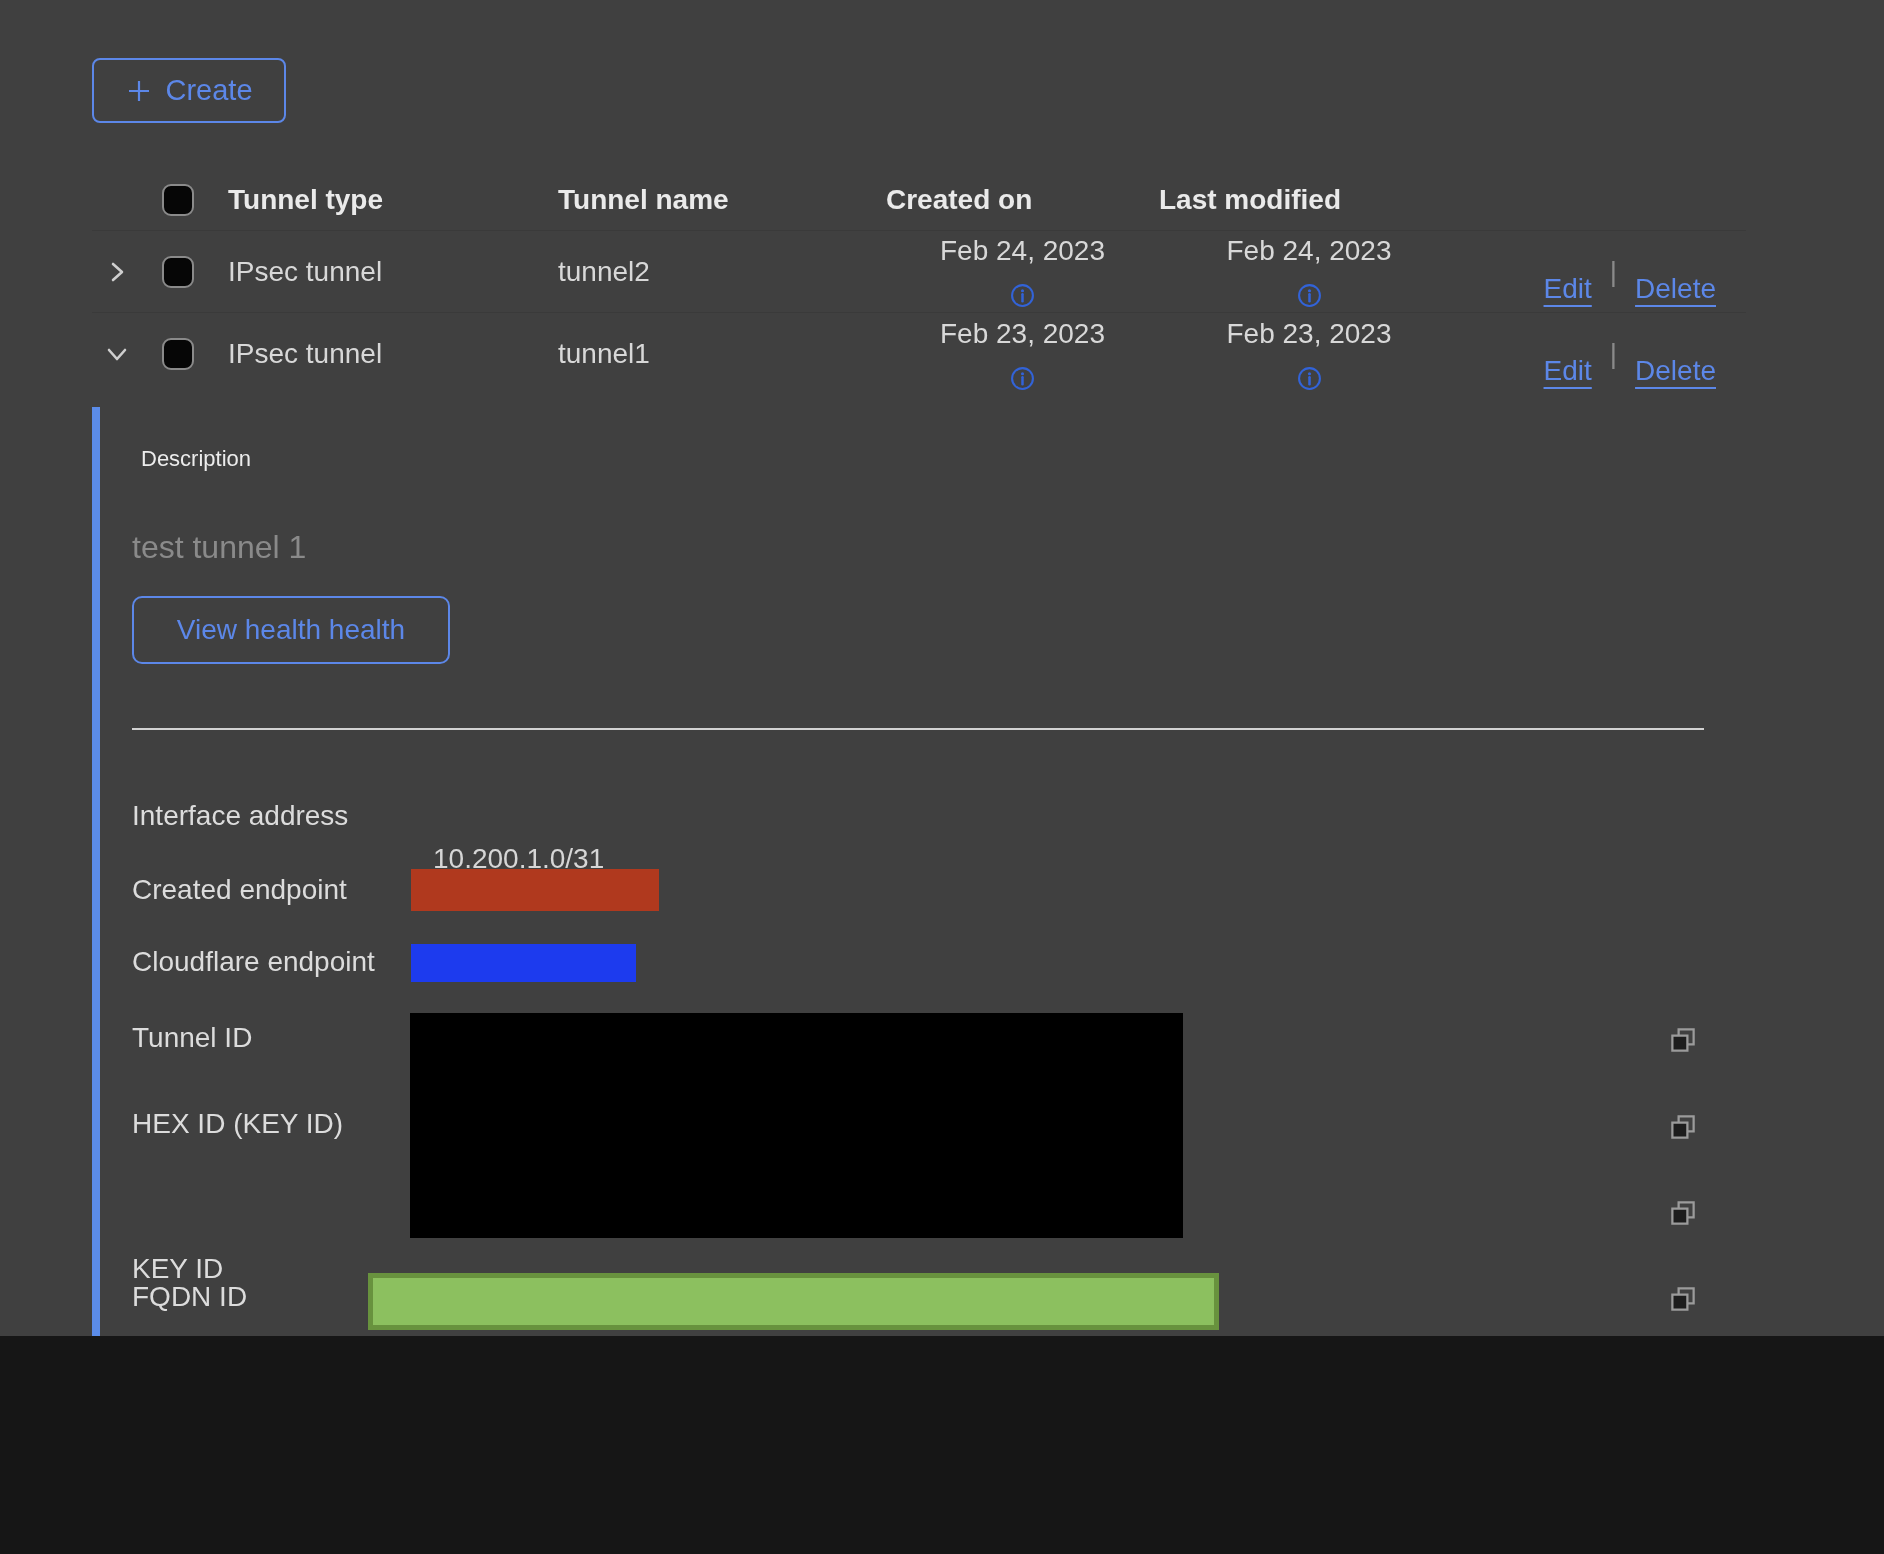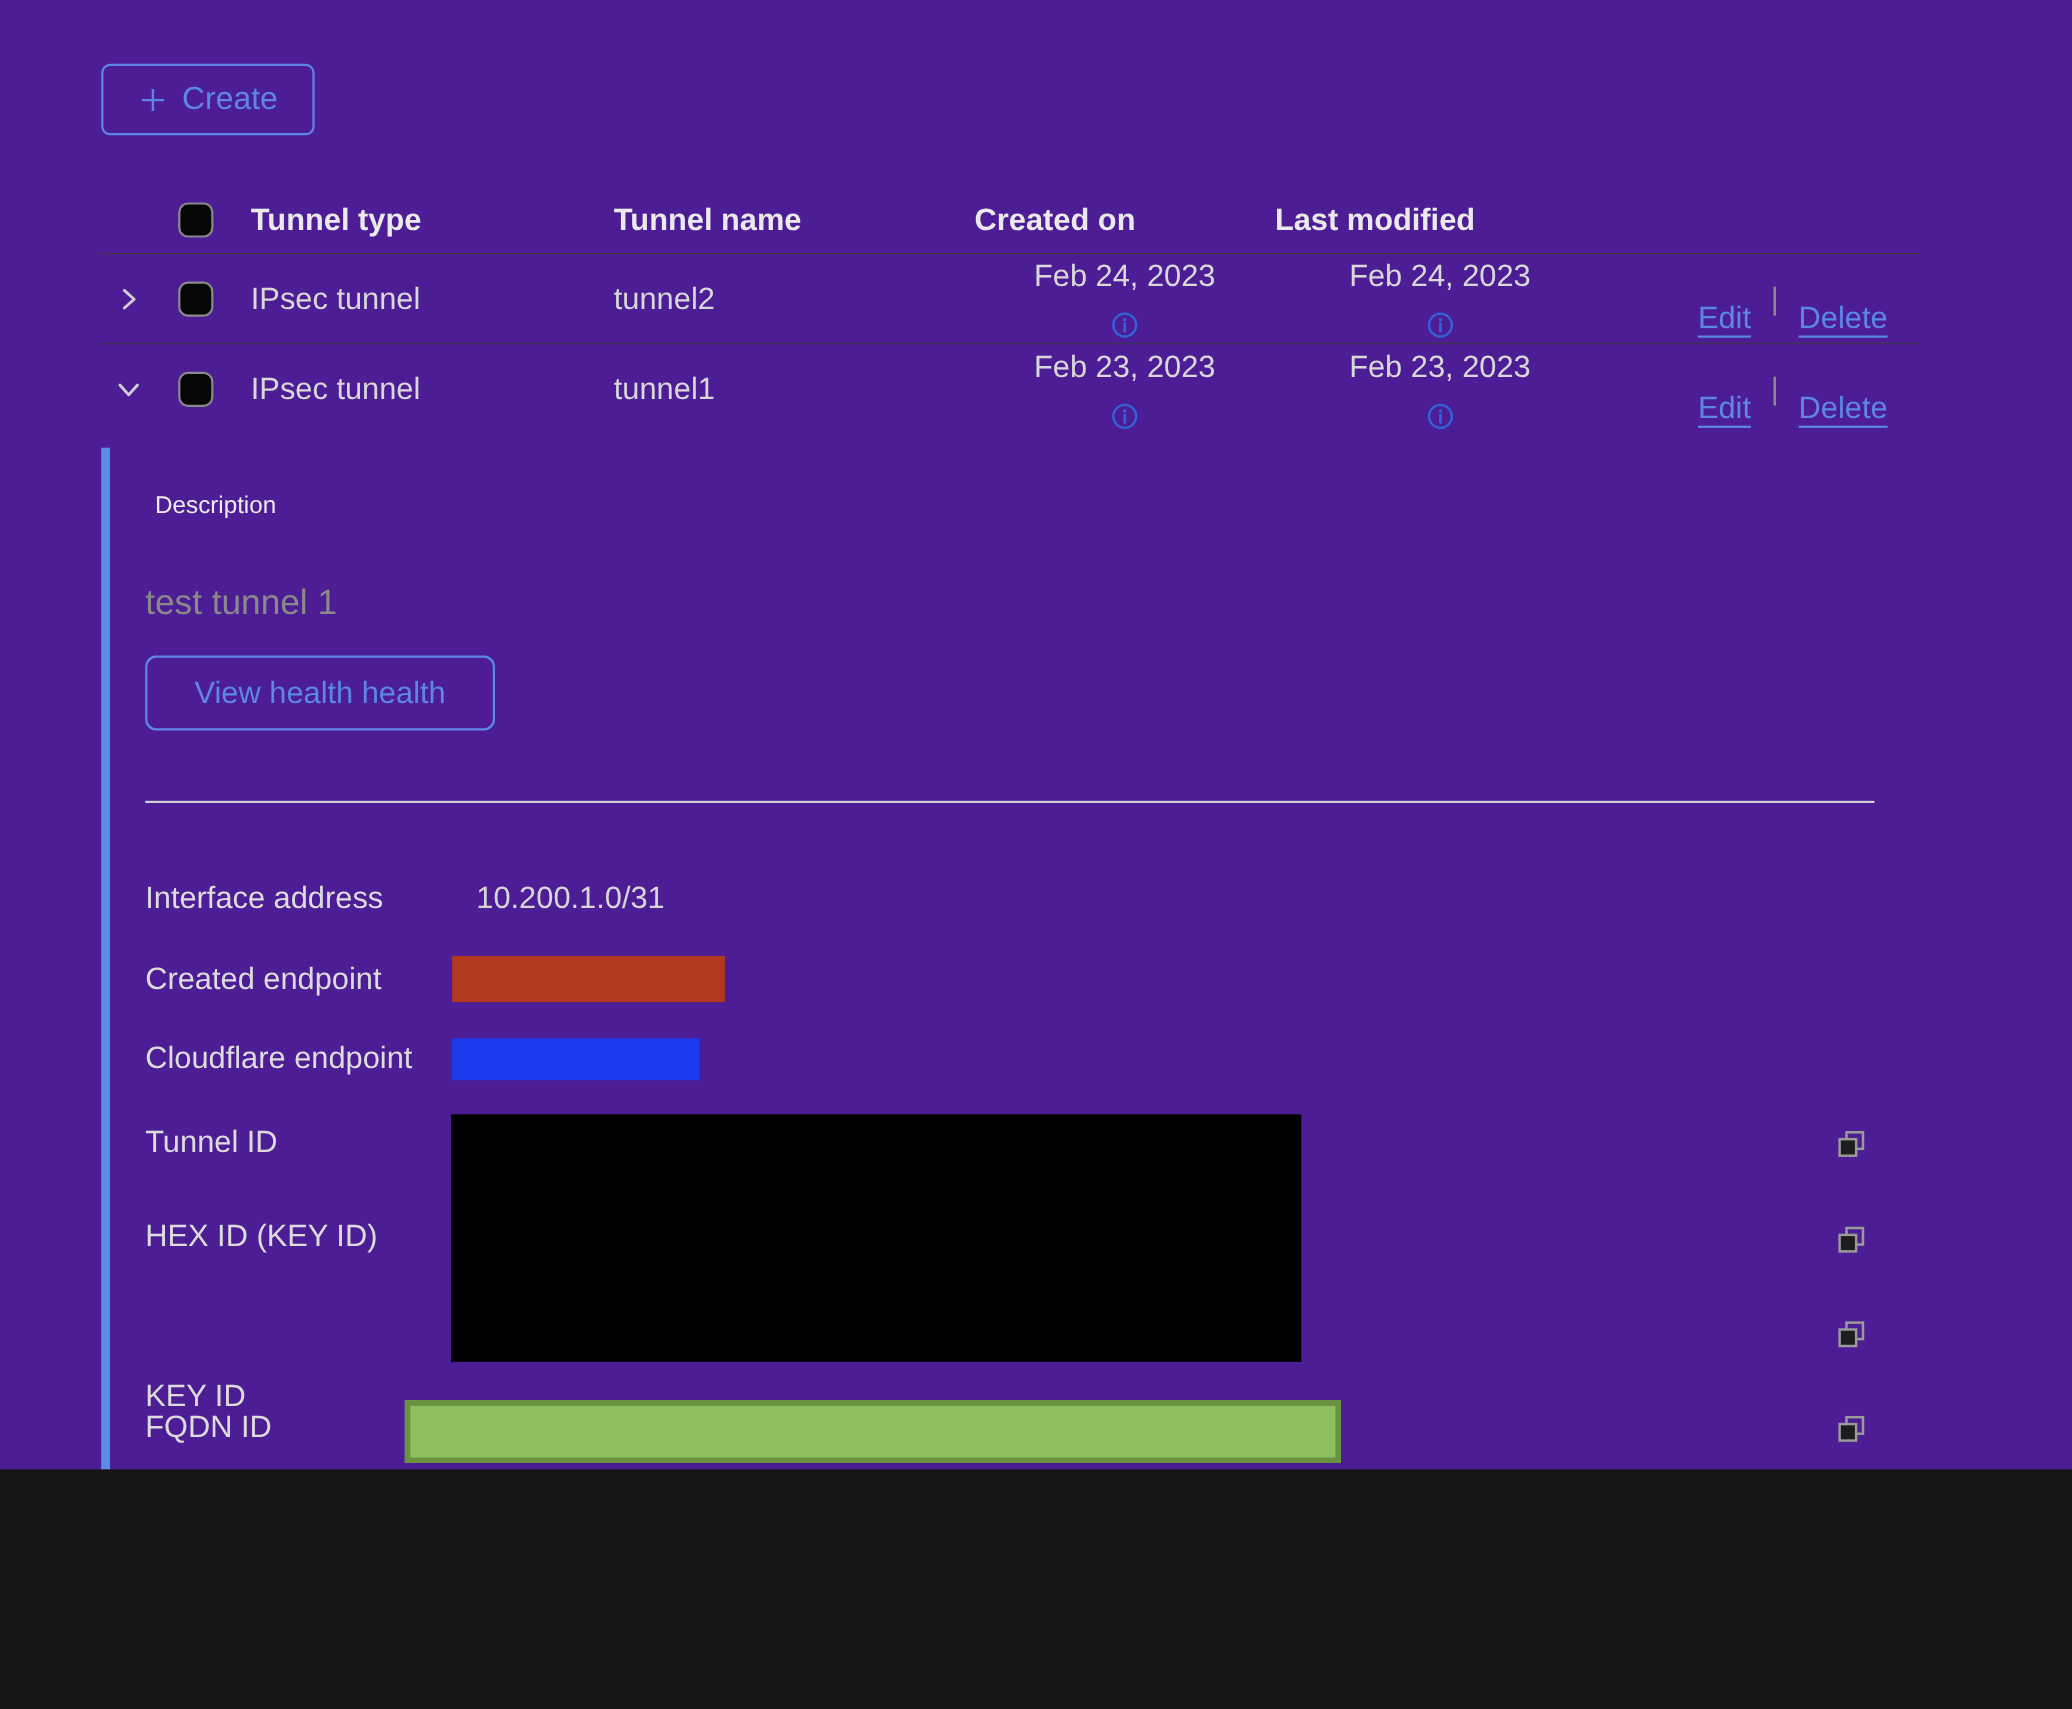--- a/index.html
+++ b/index.html
@@ -1,21 +1,21 @@
 <!DOCTYPE html>
 <html><head>
 <meta charset="utf-8">
 <style>
   * { margin: 0; padding: 0; box-sizing: border-box; }
   html, body { background: #161616; }
   .page {
     position: relative;
     width: 1884px;
     height: 1336px;
-    background: #4c1d95;
+    background: #404040;
     font-family: "Liberation Sans", sans-serif;
     color: #d8d8d8;
     overflow: hidden;
   }
 
   
   .create-btn {
     position: absolute;
     left: 92px; top: 58px;
     width: 194px; height: 65px;
@@ -234,21 +234,21 @@
   <div class="panel-bottom-border"></div>
 
   <div class="desc-label">Description</div>
   <div class="desc-value">test tunnel 1</div>
 
   <button class="health-btn">View health health</button>
 
   <div class="light-divider"></div>
 
   <div class="field-label" style="top:799px">Interface address</div>
-  <div class="field-value" style="top:799px">10.200.1.0/31</div>
+  <div class="field-value" style="top:842px">10.200.1.0/31</div>
 
   <div class="field-label" style="top:873px">Created endpoint</div>
   <div class="redact redact-red"></div>
 
   <div class="field-label" style="top:945px">Cloudflare endpoint</div>
   <div class="redact redact-blue"></div>
 
   <div class="field-label" style="top:1021px">Tunnel ID</div>
   <div class="field-label" style="top:1107px">HEX ID (KEY ID)</div>
   <div class="field-label" style="top:1252px">KEY ID</div>

